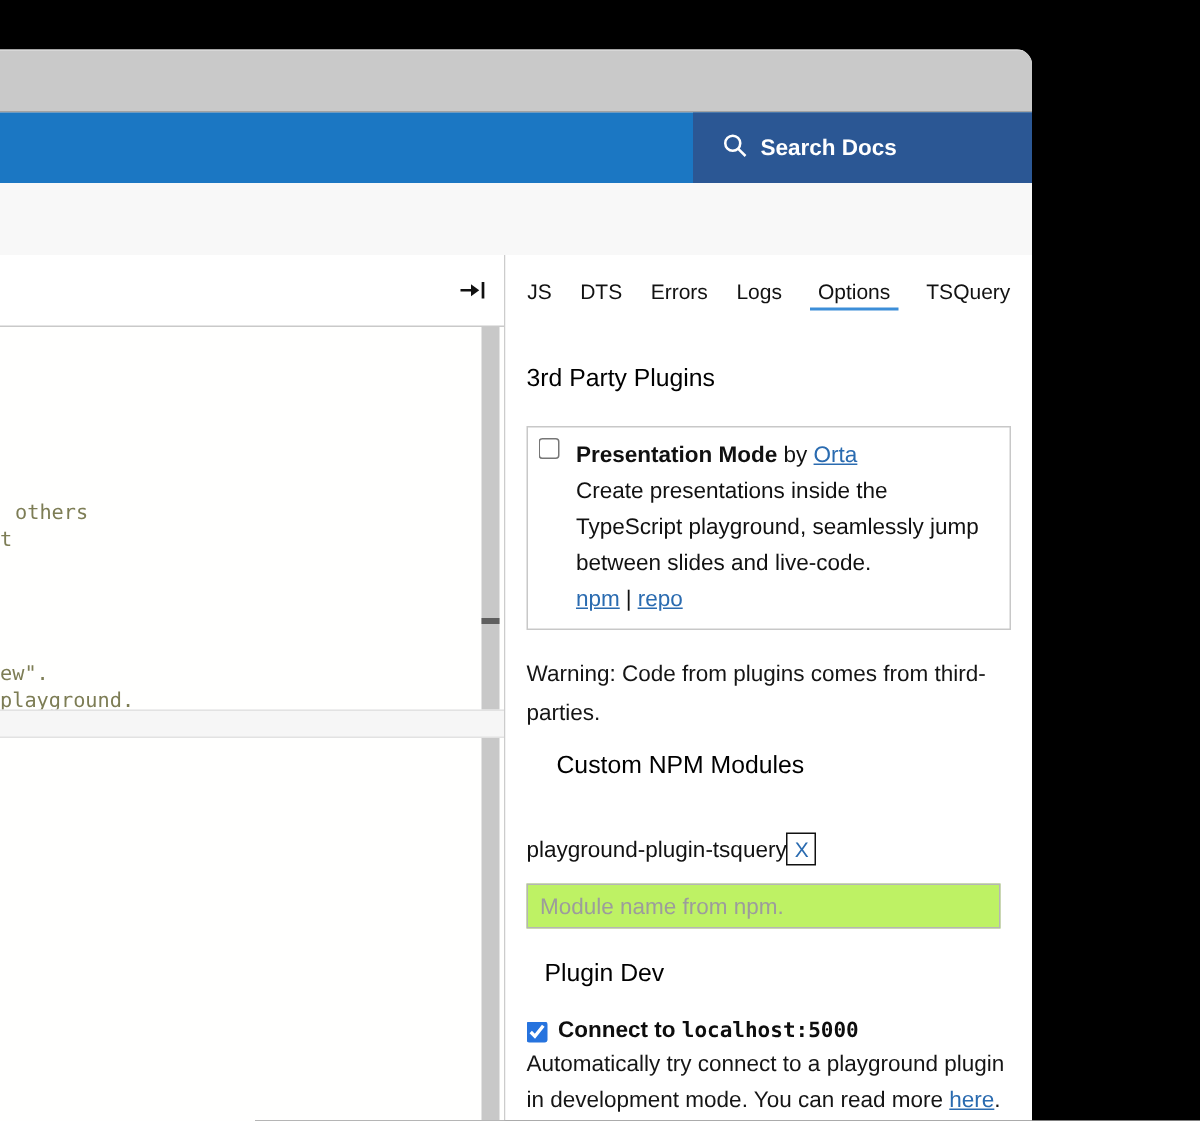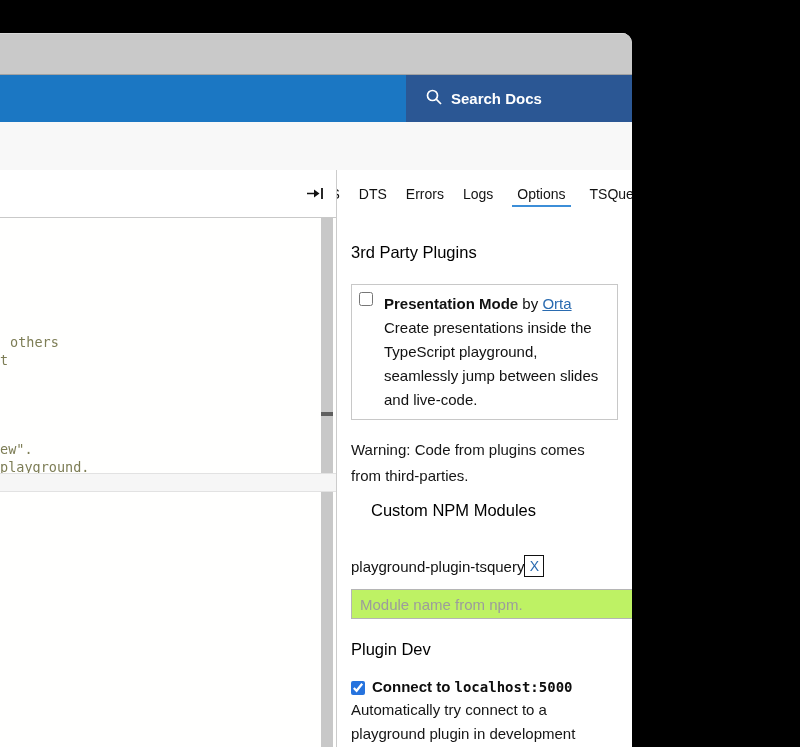--- a/index.html
+++ b/index.html
@@ -12,21 +12,21 @@
   }
   *{margin:0;padding:0;}
   html,body{width:800px;height:747px;}
   body{
     background:#000;
     position:relative;
     overflow:hidden;
     font-family:"Liberation Sans", sans-serif;
   }
   .window{
-    position:absolute;left:0;top:33px;width:632px;height:714px;
+    position:absolute;left:0;top:33px;width:688px;height:714px;
     background:#fff;border-top-right-radius:10px;overflow:hidden;
   }
   .chrome-bar{
     height:42px;background:#c9c9c9;box-sizing:border-box;
     border-top:1px solid #d8d8d8;border-bottom:1px solid #a2a2a2;
   }
   .nav-bar{
     height:47px;background:var(--nav-blue);
     display:flex;justify-content:flex-end;
   }
@@ -98,21 +98,21 @@
     width:20px;height:22px;box-sizing:border-box;border:1px solid #111;background:#fff;
     color:var(--link);font-size:14px;display:flex;align-items:center;justify-content:center;
     cursor:pointer;font-family:"Liberation Sans", sans-serif;
   }
   .npm-input{
     display:block;margin-top:12px;width:316px;height:30px;box-sizing:border-box;
     border:1px solid #b5b5b5;padding:0 8px;font-size:15px;color:#333;
     font-family:"Liberation Sans", sans-serif;background:#bef264;
   }
   .npm-input::placeholder{color:#9c9c9c;}
-  .h-dev{margin-top:21px;}
+  .h-dev{margin-top:21px;margin-left:12px;}
   .connect-row{
     margin-top:19px;display:flex;align-items:flex-end;gap:7px;
     font-size:15px;font-weight:bold;color:#0d0d0d;
   }
   .connect-row input[type=checkbox]{width:14px;height:14px;accent-color:var(--accent);flex:none;}
   .connect-host{font-family:"DejaVu Sans Mono", monospace;font-size:14px;font-weight:bold;}
   .dev-desc{font-size:15px;line-height:24px;margin-top:3px;color:#151515;}
 </style>
 </head>
 <body>
@@ -175,20 +175,23 @@
 
       <div class="plugin-card">
         <input type="checkbox" style="">
         <div class="card-content">
           <div>
             <b>Presentation Mode</b>
             <span>by</span>
             <a>Orta</a>
           </div>
           <div>Create presentations inside the TypeScript playground, seamlessly jump between slides and live-code.</div>
+          <div>
+            <a>npm</a><span class="link-sep">|</span><a>repo</a>
+          </div>
         </div>
       </div>
 
       <p class="warning">Warning: Code from plugins comes from third-parties.</p>
 
       <h3 class="section h-custom">Custom NPM Modules</h3>
 
       <div class="module-row">
         <span>playground-plugin-tsquery</span>
         <button class="x-btn">X</button>

